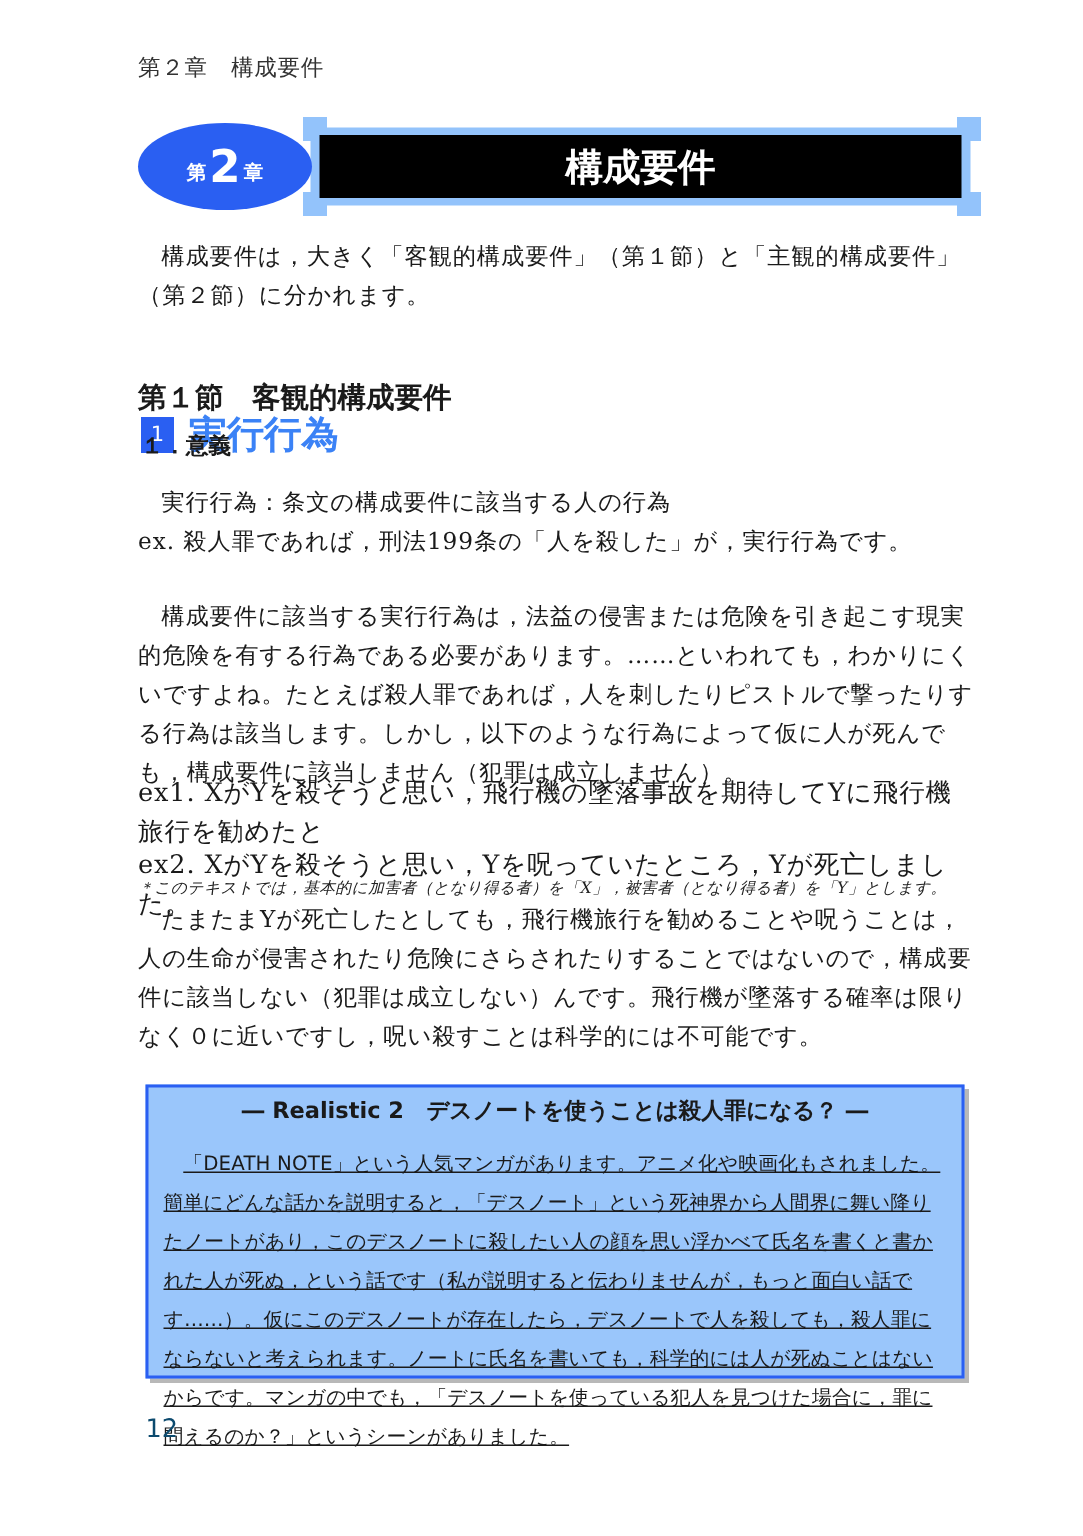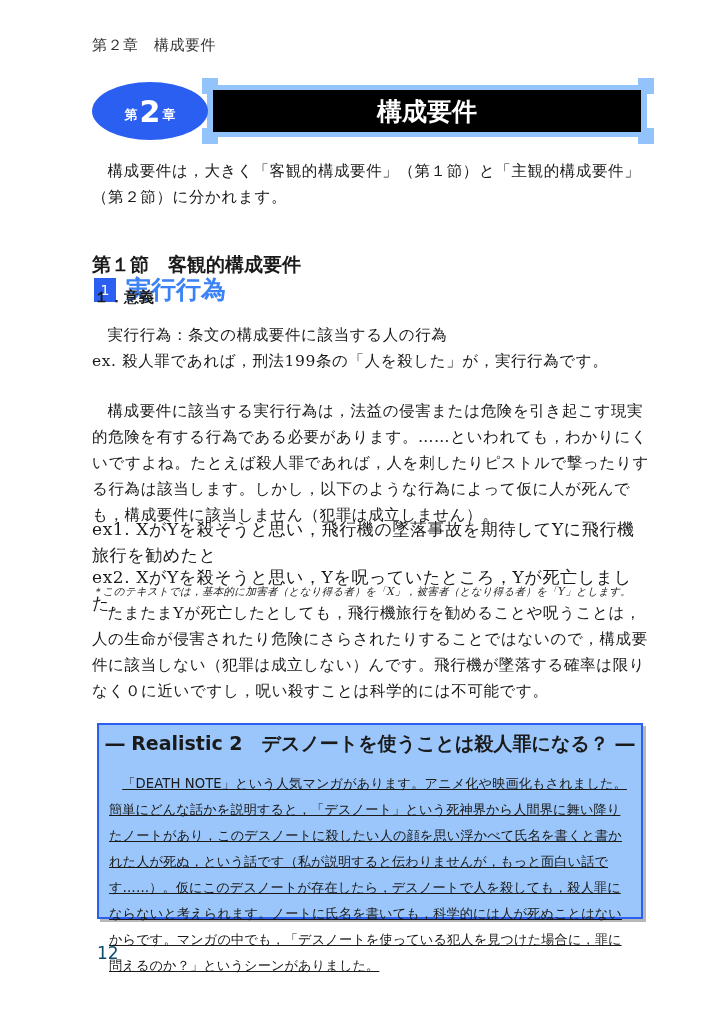--- a/index.html
+++ b/index.html
@@ -58,21 +58,21 @@
   .ex { position: absolute; left: 92px; width: 560px; font-size: 17px; line-height: 26px; letter-spacing: 0.6px; }
   .ex .cont { padding-left: 46px; display: block; }
   .note { position: absolute; left: 92px; top: 585px; font-size: 10.5px; letter-spacing: 0.3px; color: #222; font-style: italic; }
   
   .column-box {
     position: absolute; left: 97px; top: 723px; width: 546px; height: 196px;
     background: #9ac6fb; border: 2px solid #2a5ff2; box-sizing: border-box;
     box-shadow: 3px 3px 0 #b8b8b8;
     font-family: "DejaVu Sans", "Liberation Sans", sans-serif; color: #1a1a1a;
   }
-  .column-box .col-title { text-align: center; font-weight: bold; font-size: 19px; margin-top: 6px; }
+  .column-box .col-title { text-align: center; font-weight: bold; font-size: 15px; margin-top: 6px; }
   .column-box .col-body {
     font-size: 13.2px; line-height: 26px; padding: 0 8px 0 10px; text-indent: 1em; margin-top: 14px; letter-spacing: 0.1px; text-decoration: underline;
   }
   .folio {
     position: absolute; left: 97px; top: 943px; font-size: 17px; color: #0c4a6e;
     font-family: "DejaVu Sans", "Liberation Sans", sans-serif;
   }
 </style>
 </head>
 <body>

